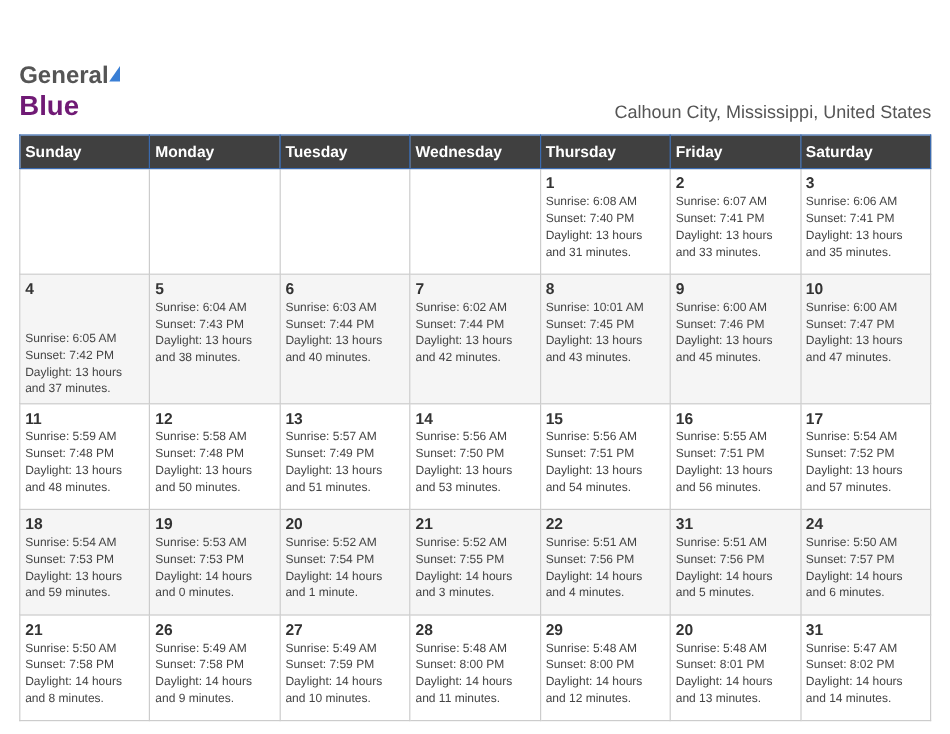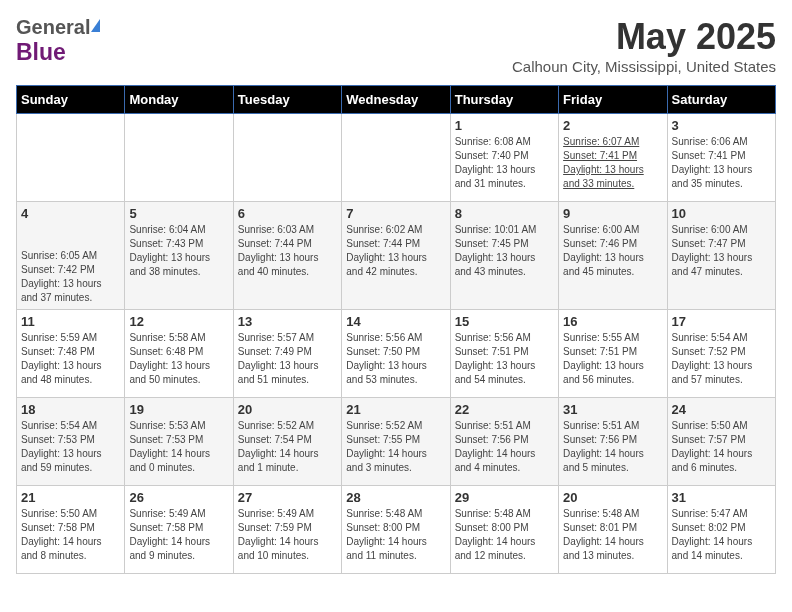--- a/index.html
+++ b/index.html
@@ -5,23 +5,24 @@
     * { box-sizing: border-box; margin: 0; padding: 0; }
     body {
       font-family: Arial, sans-serif;
       background: #fff;
       width: 792px;
       min-height: 612px;
       padding: 16px;
     }
     .header {
       display: flex;
-      align-items: flex-start;
+      align-items: flex-end;
       justify-content: space-between;
       margin-bottom: 10px;
+      margin-top: 36px;
     }
     .logo {
       display: flex;
       flex-direction: column;
       align-items: flex-start;
     }
     .title-section {
       text-align: right;
     }
     .month-title {
@@ -32,21 +33,21 @@
     .location-title {
       font-size: 15px;
       color: #555;
     }
     .calendar-table {
       width: 100%;
       border-collapse: collapse;
       font-size: 11px;
     }
     .calendar-table thead tr th {
-      background-color: #000000;
+      background-color: #404040;
       color: #fff;
       padding: 6px 4px;
       text-align: left;
       font-size: 13px;
       font-weight: bold;
       border: 1px solid #3a6aaf;
     }
     .calendar-table tbody tr td {
       border: 1px solid #ccc;
       vertical-align: top;
@@ -106,21 +107,20 @@
   <div class="logo">
     <div class="logo-wrapper">
       <span class="logo-text-general">General</span>
       <span class="logo-triangle"></span>
     </div>
     <div>
       <span class="logo-text-blue">Blue</span>
     </div>
   </div>
   <div class="title-section">
-    <div class="month-title">May 2025</div>
     <div class="location-title">Calhoun City, Mississippi, United States</div>
   </div>
 </div>
 
 <table class="calendar-table">
   <thead>
     <tr>
     <th>Sunday</th>
         <th>Monday</th>
         <th>Tuesday</th>
@@ -137,21 +137,21 @@
         <td class="empty-cell"></td>
         <td class="empty-cell"></td>
         <td>
           <div class="day-number">1</div>
           <div class="day-info" style="white-space: pre-line;">Sunrise: 6:08 AM
 Sunset: 7:40 PM
 Daylight: 13 hours and 31 minutes.</div>
         </td>
         <td>
           <div class="day-number">2</div>
-          <div class="day-info" style="white-space: pre-line; text-decoration: underline;">Sunrise: 6:07 AM
+          <div class="day-info" style="white-space: pre-line;">Sunrise: 6:07 AM
 Sunset: 7:41 PM
 Daylight: 13 hours and 33 minutes.</div>
         </td>
         <td>
           <div class="day-number">3</div>
           <div class="day-info" style="white-space: pre-line;">Sunrise: 6:06 AM
 Sunset: 7:41 PM
 Daylight: 13 hours and 35 minutes.</div>
         </td>
       </tr>
@@ -202,21 +202,21 @@
       <tr>
         <td>
           <div class="day-number">11</div>
           <div class="day-info" style="white-space: pre-line;">Sunrise: 5:59 AM
 Sunset: 7:48 PM
 Daylight: 13 hours and 48 minutes.</div>
         </td>
         <td>
           <div class="day-number">12</div>
           <div class="day-info" style="white-space: pre-line;">Sunrise: 5:58 AM
-Sunset: 6:48 PM
+Sunset: 7:48 PM
 Daylight: 13 hours and 50 minutes.</div>
         </td>
         <td>
           <div class="day-number">13</div>
           <div class="day-info" style="white-space: pre-line;">Sunrise: 5:57 AM
 Sunset: 7:49 PM
 Daylight: 13 hours and 51 minutes.</div>
         </td>
         <td>
           <div class="day-number">14</div>

